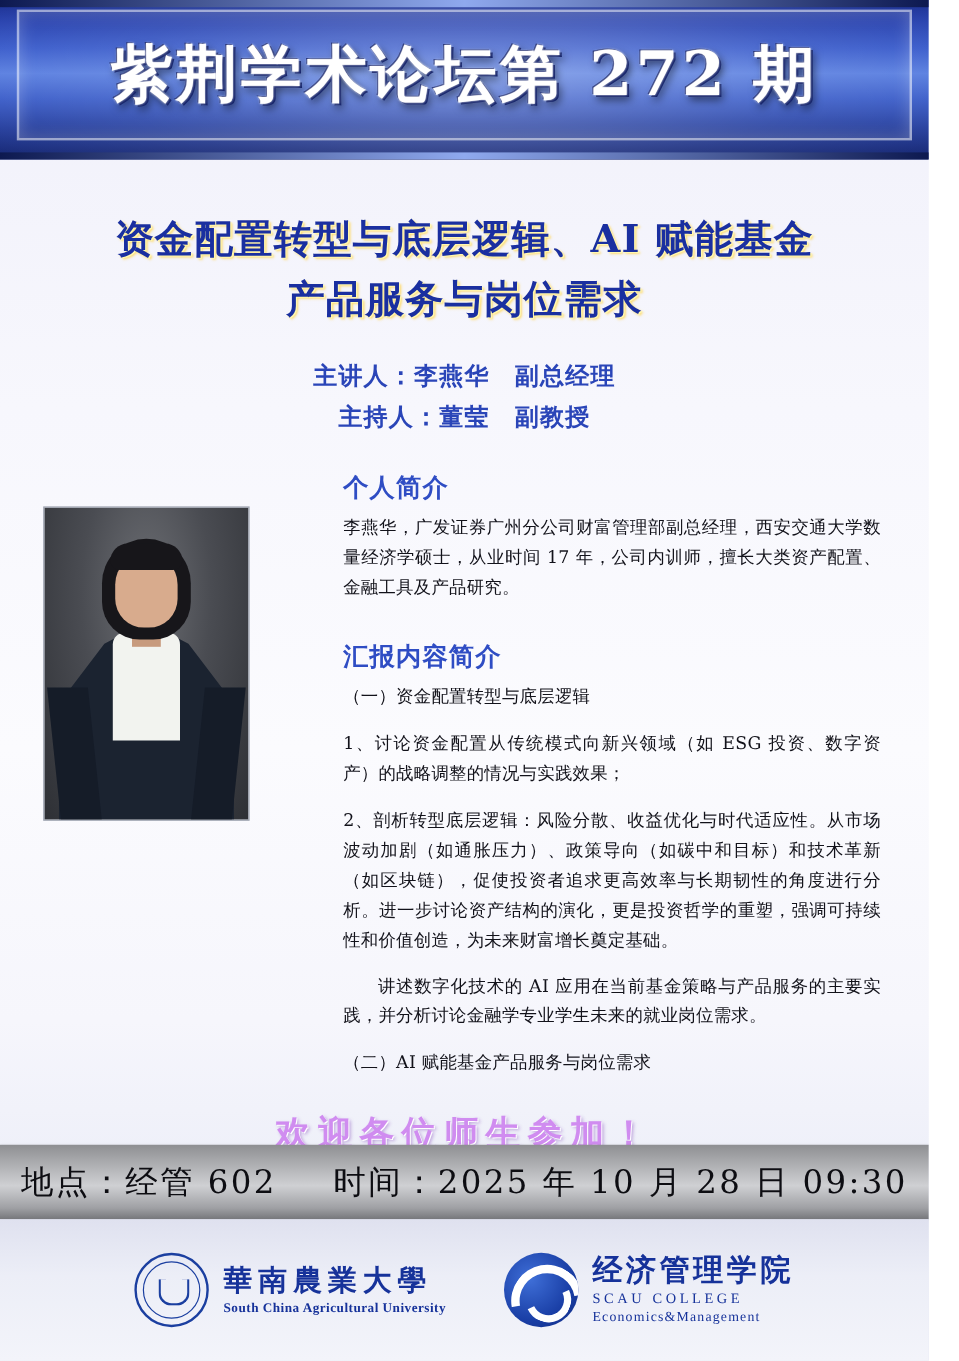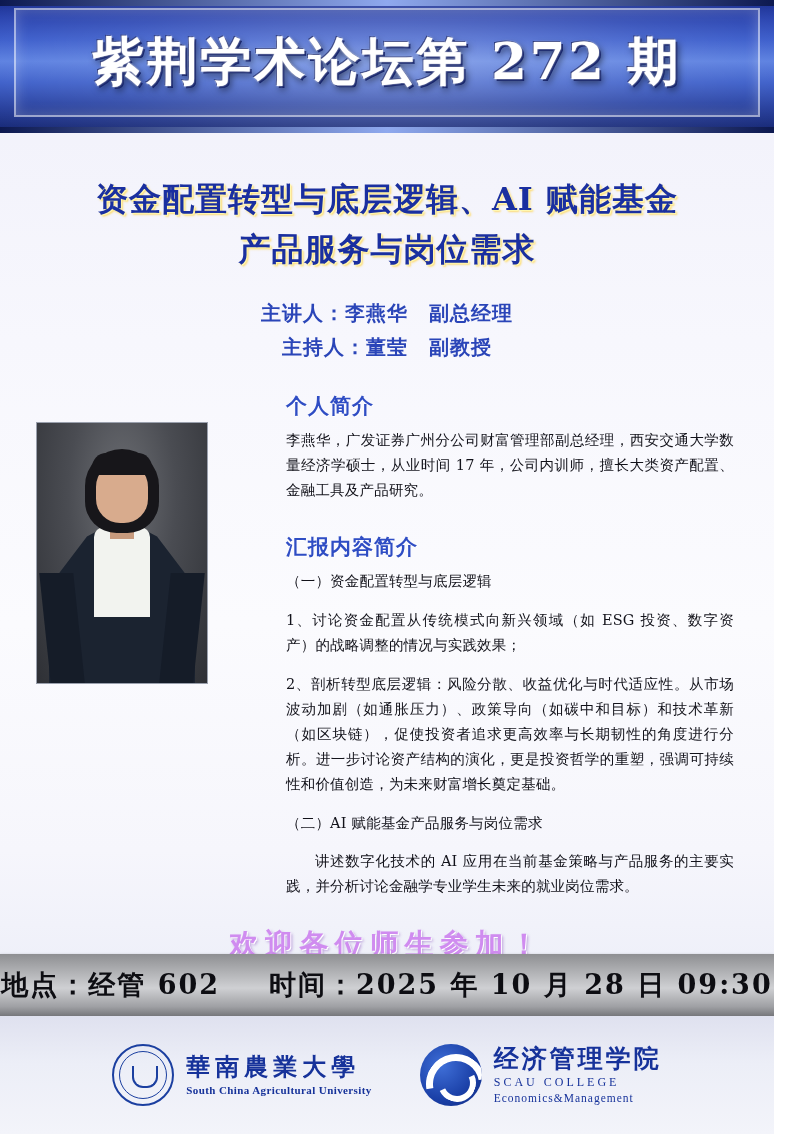--- a/index.html
+++ b/index.html
@@ -253,21 +253,21 @@
     bottom: 118px;
     height: 62px;
     background: linear-gradient(to bottom, #8e8f92 0%, #a6a7aa 20%, #cfd0d3 55%, #9fa0a4 85%, #76777b 100%);
     display: flex;
     align-items: center;
     justify-content: center;
     box-shadow: 0 1px 3px rgba(0,0,0,0.25);
   }
   .footer-text {
     font-family: "DejaVu Serif", serif;
-    font-weight: bold;
+    font-weight: normal;
     font-size: 27px;
     color: #0d0d12;
     letter-spacing: 2px;
     white-space: nowrap;
   }
   .footer-text .gap { display: inline-block; width: 26px; }
 
   .logos {
     position: absolute;
     left: 0; right: 0;
@@ -430,22 +430,22 @@
     </div>
 
     <div class="content-col">
       <div class="section-head">个人简介</div>
       <div class="para">李燕华，广发证券广州分公司财富管理部副总经理，西安交通大学数量经济学硕士，从业时间 17 年，公司内训师，擅长大类资产配置、金融工具及产品研究。</div>
 
       <div class="section-head second">汇报内容简介</div>
       <div class="para">（一）资金配置转型与底层逻辑</div>
       <div class="para">1、讨论资金配置从传统模式向新兴领域（如 ESG 投资、数字资产）的战略调整的情况与实践效果；</div>
       <div class="para">2、剖析转型底层逻辑：风险分散、收益优化与时代适应性。从市场波动加剧（如通胀压力）、政策导向（如碳中和目标）和技术革新（如区块链），促使投资者追求更高效率与长期韧性的角度进行分析。进一步讨论资产结构的演化，更是投资哲学的重塑，强调可持续性和价值创造，为未来财富增长奠定基础。</div>
+      <div class="para indent">讲述数字化技术的 AI 应用在当前基金策略与产品服务的主要实践，并分析讨论金融学专业学生未来的就业岗位需求。</div>
       <div class="para">（二）AI 赋能基金产品服务与岗位需求</div>
-      <div class="para indent">讲述数字化技术的 AI 应用在当前基金策略与产品服务的主要实践，并分析讨论金融学专业学生未来的就业岗位需求。</div>
     </div>
   </div>
 
   <div class="welcome">欢迎各位师生参加！</div>
 
   <div class="footer-bar">
     <div class="footer-text">
       <span>地点：经管 602</span>
       <span class="gap"></span>
       <span>时间：2025 年 10 月 28 日 09:30</span>

